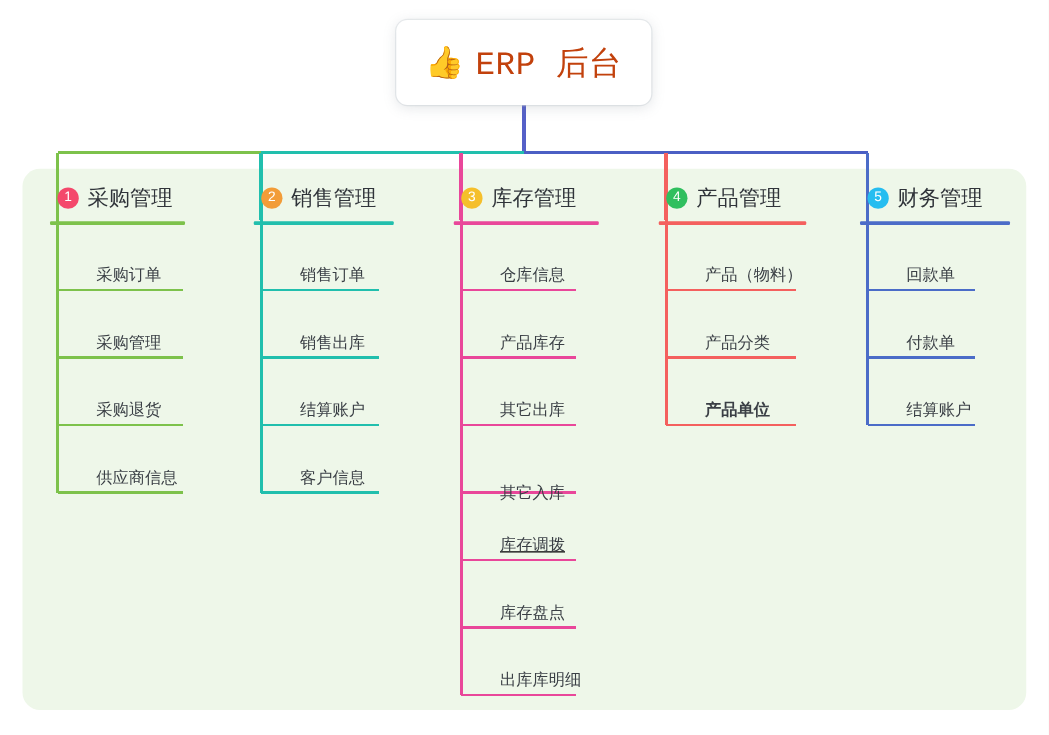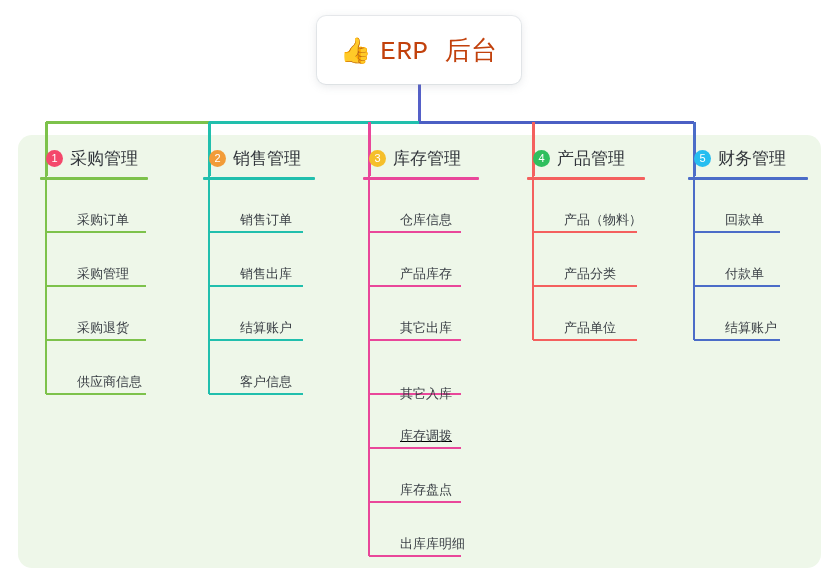--- a/index.html
+++ b/index.html
@@ -200,21 +200,21 @@
           <span class="col-title">产品管理</span>
         </div>
         <div class="col-rule" style="background: rgb(244, 96, 94); width: 118px;"></div>
       </div>
       <div class="leaf" style="left: 533px; top: 205px; width: 104px;">
         <span class="leaf-txt">产品（物料）</span>
       </div>
       <div class="leaf" style="left: 533px; top: 259px; width: 104px;">
         <span class="leaf-txt">产品分类</span>
       </div>
-      <div class="leaf" style="left: 533px; top: 313px; width: 104px;">
+      <div class="leaf" style="left: 533px; top: 313px; width: 104px; font-weight: bold;">
         <span class="leaf-txt">产品单位</span>
       </div>
       <div class="col" style="left: 688px;">
         <div class="col-head">
           <span class="badge" style="background: rgb(38, 189, 240);">5</span>
           <span class="col-title">财务管理</span>
         </div>
         <div class="col-rule" style="background: rgb(75, 108, 200); width: 120px;"></div>
       </div>
       <div class="leaf" style="left: 694px; top: 205px; width: 86px;">

